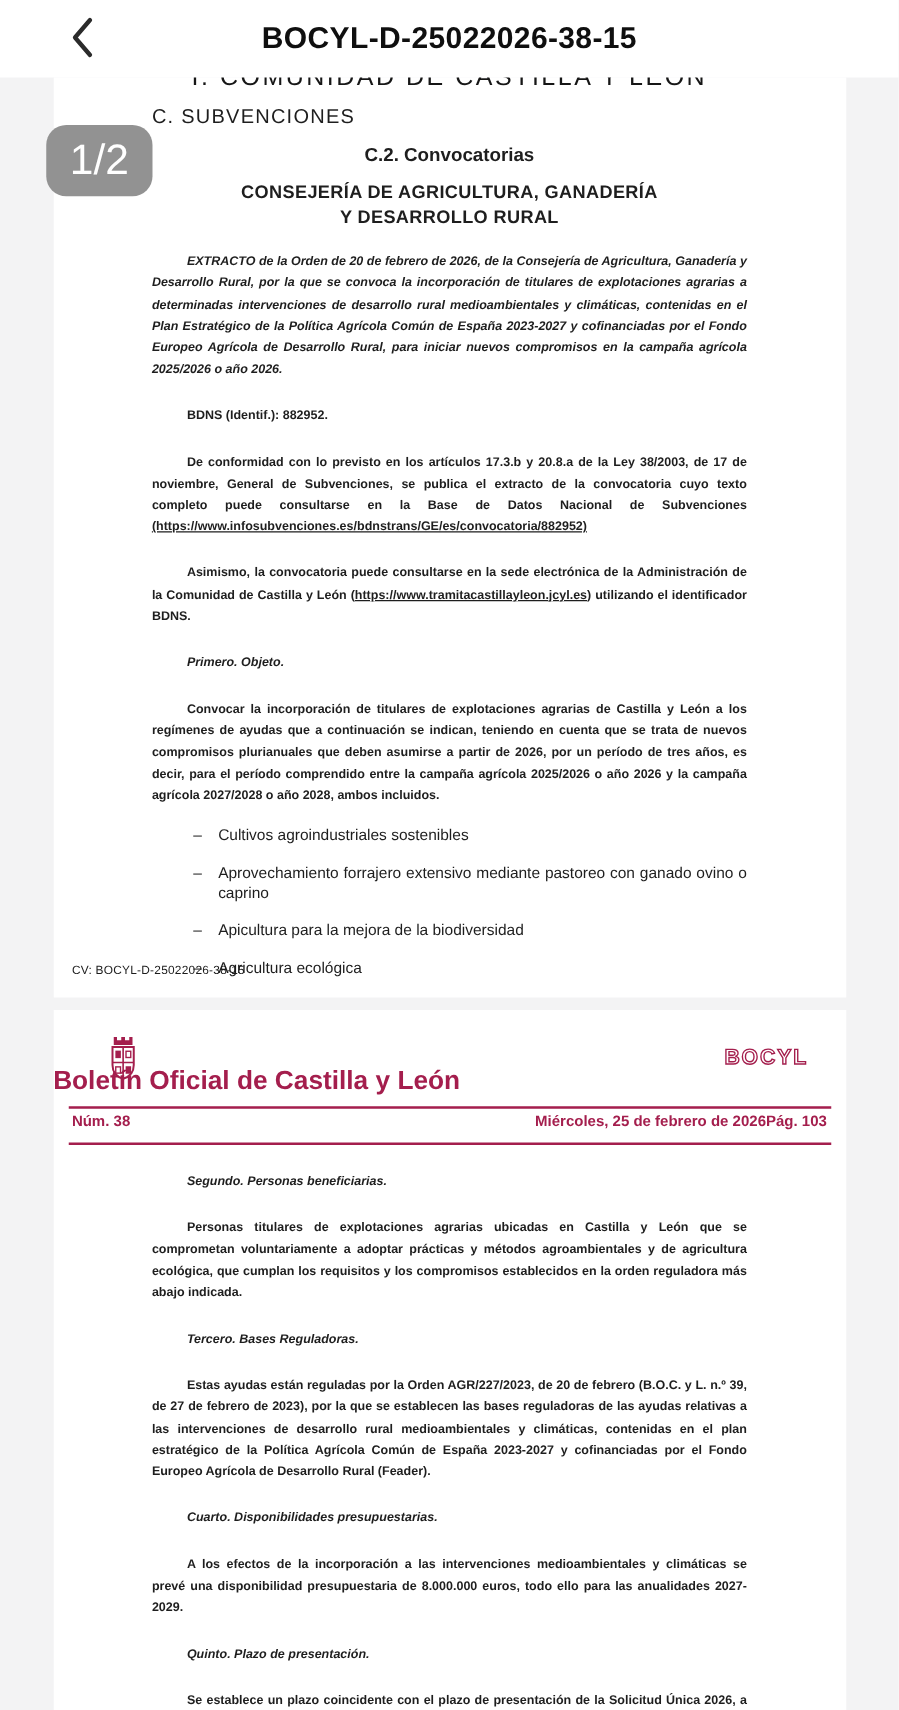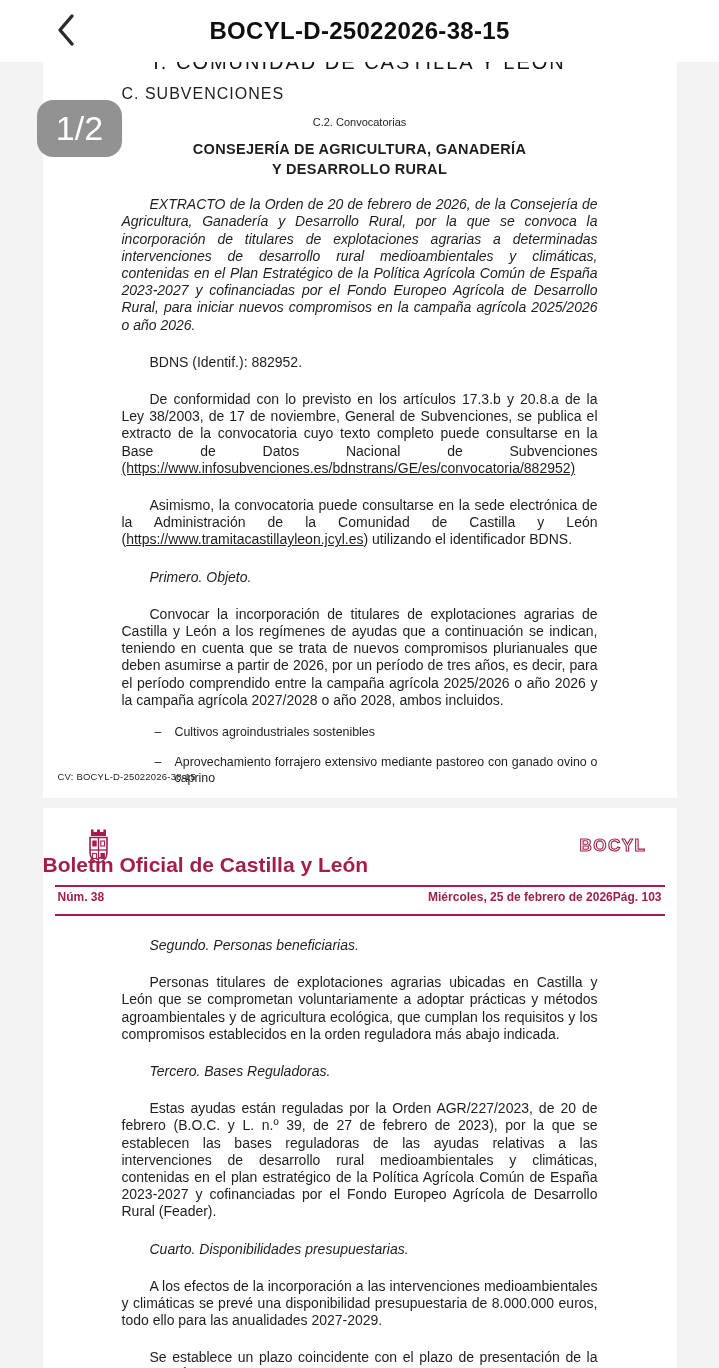--- a/index.html
+++ b/index.html
@@ -16,23 +16,23 @@
   
   .page{ width:634px; margin:0 auto; background:#ffffff; color:var(--ink); }
   .page1{ height:736px; overflow:hidden; position:relative; padding:0 79px; }
   .page2{ margin-top:10px; height:560px; overflow:hidden; position:relative; }
 
   .badge{ position:absolute; left:37px; top:100px; width:85px; height:57px; background:rgba(140,140,140,.95); border-radius:16px; color:#fff; font-size:34px; display:flex; align-items:center; justify-content:center; z-index:5; }
 
   
   .sec-heading{ font-size:20px; font-weight:400; text-align:center; letter-spacing:2px; margin:-11px 0 0; white-space:nowrap; color:#161616; }
   .sub1{ font-size:16px; letter-spacing:1px; margin-top:11px; }
-  .sub2{ text-align:center; font-size:11px; margin-top:13px; }
+  .sub2{ text-align:center; font-size:15px; margin-top:13px;font-weight:bold; }
   .org{ text-align:center; font-size:14.5px; font-weight:700; margin-top:12px; line-height:1.35; letter-spacing:.3px; }
-  p.doc{ font-size:14px; line-height:17.2px; text-align:justify; text-indent:28px; margin:20px 0 0; }
+  p.doc{ font-size:10px; line-height:17.2px; text-align:justify; text-indent:28px; margin:20px 0 0;font-weight:bold; }
   p.extracto{ font-style:italic; margin-top:17px; }
   p.heading-it{ font-style:italic; }
   .lnk{ text-decoration:underline; color:var(--ink); cursor:pointer; }
   ul.bullets{ list-style:none; margin:15px 0 0 33px; padding:0; }
   ul.bullets li{ position:relative; padding-left:20px; font-size:12.4px; line-height:16.6px; text-align:justify; margin-top:13px; }
   ul.bullets li .dash{ position:absolute; left:0; top:0; }
   .cv-footer{ position:absolute; left:15px; bottom:16px; font-size:9.5px; letter-spacing:.2px; color:#1c1c1c; }
 
   
   .masthead{ position:relative; padding-top:24px; }
@@ -123,18 +123,19 @@
     <div class="page2-body">
       <p class="doc heading-it first">Segundo. Personas beneficiarias.</p>
       <p class="doc">Personas titulares de explotaciones agrarias ubicadas en Castilla y León que se comprometan voluntariamente a adoptar prácticas y métodos agroambientales y de agricultura ecológica, que cumplan los requisitos y los compromisos establecidos en la orden reguladora más abajo indicada.</p>
 
       <p class="doc heading-it">Tercero. Bases Reguladoras.</p>
       <p class="doc">Estas ayudas están reguladas por la Orden AGR/227/2023, de 20 de febrero (B.O.C. y L. n.º 39, de 27 de febrero de 2023), por la que se establecen las bases reguladoras de las ayudas relativas a las intervenciones de desarrollo rural medioambientales y climáticas, contenidas en el plan estratégico de la Política Agrícola Común de España 2023-2027 y cofinanciadas por el Fondo Europeo Agrícola de Desarrollo Rural (Feader).</p>
 
       <p class="doc heading-it">Cuarto. Disponibilidades presupuestarias.</p>
       <p class="doc">A los efectos de la incorporación a las intervenciones medioambientales y climáticas se prevé una disponibilidad presupuestaria de 8.000.000 euros, todo ello para las anualidades 2027-2029.</p>
 
+      <p class="doc heading-it">Quinto. Plazo de presentación.</p>
       <p class="doc">Se establece un plazo coincidente con el plazo de presentación de la Solicitud Única 2026, a computar desde el día siguiente a la publicación de este extracto en el Boletín Oficial de Castilla y León.</p>
 
     </div>
   </section>
 
 </div>
 
 </body></html>

